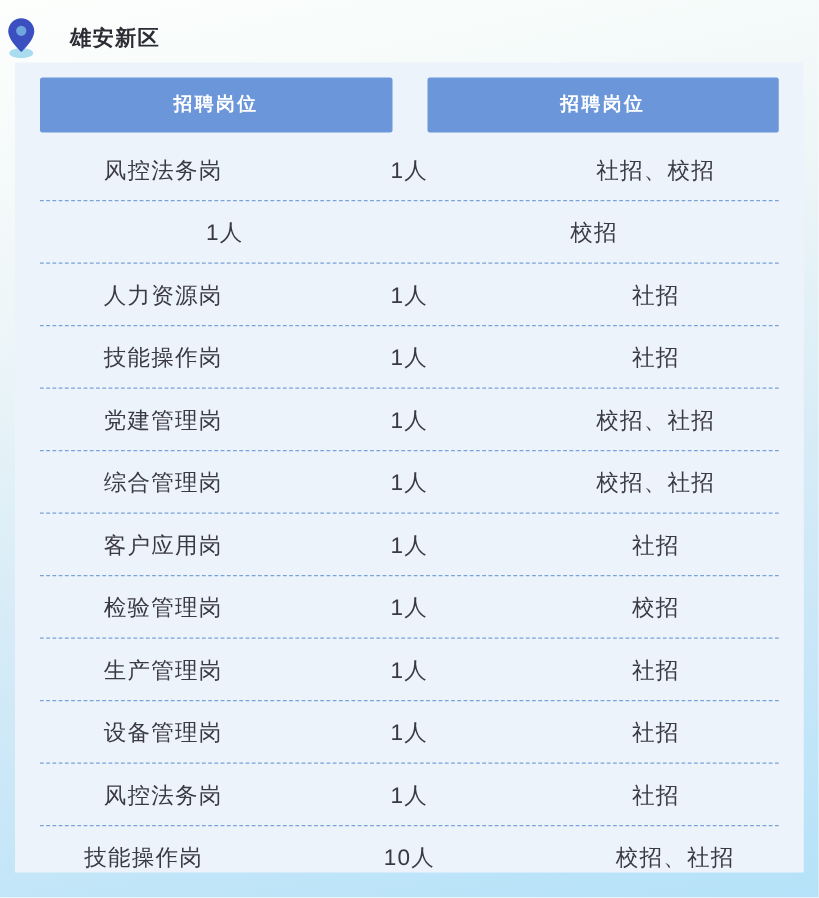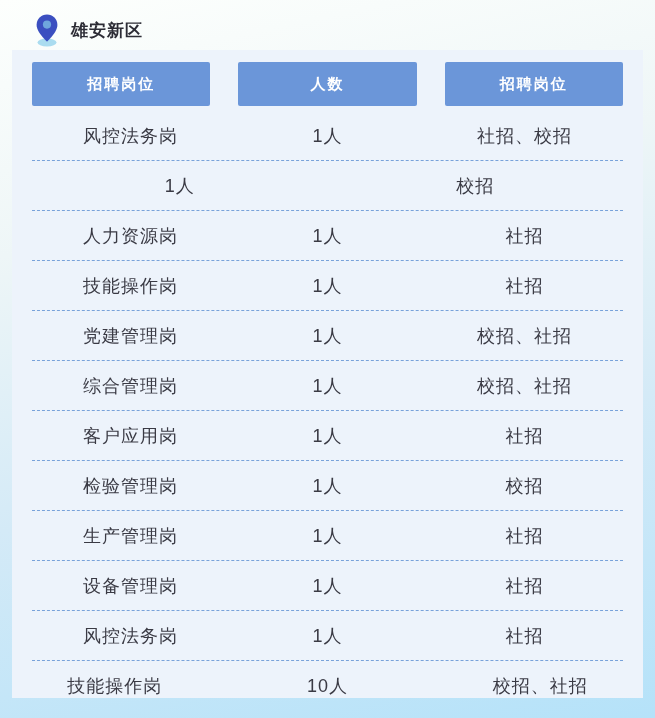--- a/index.html
+++ b/index.html
@@ -6,22 +6,22 @@
   html,body { width:655px; height:718px; }
   body {
     font-family:"Liberation Sans","DejaVu Sans",sans-serif;
     overflow:hidden;
   }
   .page {
     width:655px; height:718px;
     background:linear-gradient(168deg,#fdfffd 0%,#eef6f7 30%,#d4eaf7 62%,#b5e2f9 100%);
   }
   .page-header {
-    display:flex; align-items:center; gap:11px;
-    padding:10px 0 0 34px; height:50px;
+    display:flex; align-items:center; gap:26px;
+    padding:10px 0 0 4px; height:50px;
   }
   .pin-icon { width:26px; height:34px; flex:0 0 auto; }
   .page-title {
     font-size:17px; font-weight:700; color:#2c2c35; letter-spacing:1px;
   }
   .panel {
     margin:0 12px; height:648px;
     background:#edf3fb;
     padding:12px 20px 0;
     overflow:hidden;
@@ -55,21 +55,20 @@
       <path d="M13 1.5 C7.2 1.5 2.6 6.1 2.6 11.9 c0 7.4 10.4 16.6 10.4 16.6 s10.4 -9.2 10.4 -16.6 C23.4 6.1 18.8 1.5 13 1.5z" fill="#3b4fc0"></path>
       <circle cx="13" cy="11.6" r="4.1" fill="#6fa6dd"></circle>
     </svg>
     <span class="page-title">雄安新区</span>
   </div>
 
   <div class="panel">
 
     <div class="head-row">
       <div class="head-cell">招聘岗位</div>
-      <div class="head-cell">人数</div>
       <div class="head-cell">招聘岗位</div>
     </div>
 
     <div class="rows">
 
       <div class="row">
         <span class="cell">风控法务岗</span>
         <span class="cell">1人</span>
         <span class="cell">社招、校招</span>
       </div>

